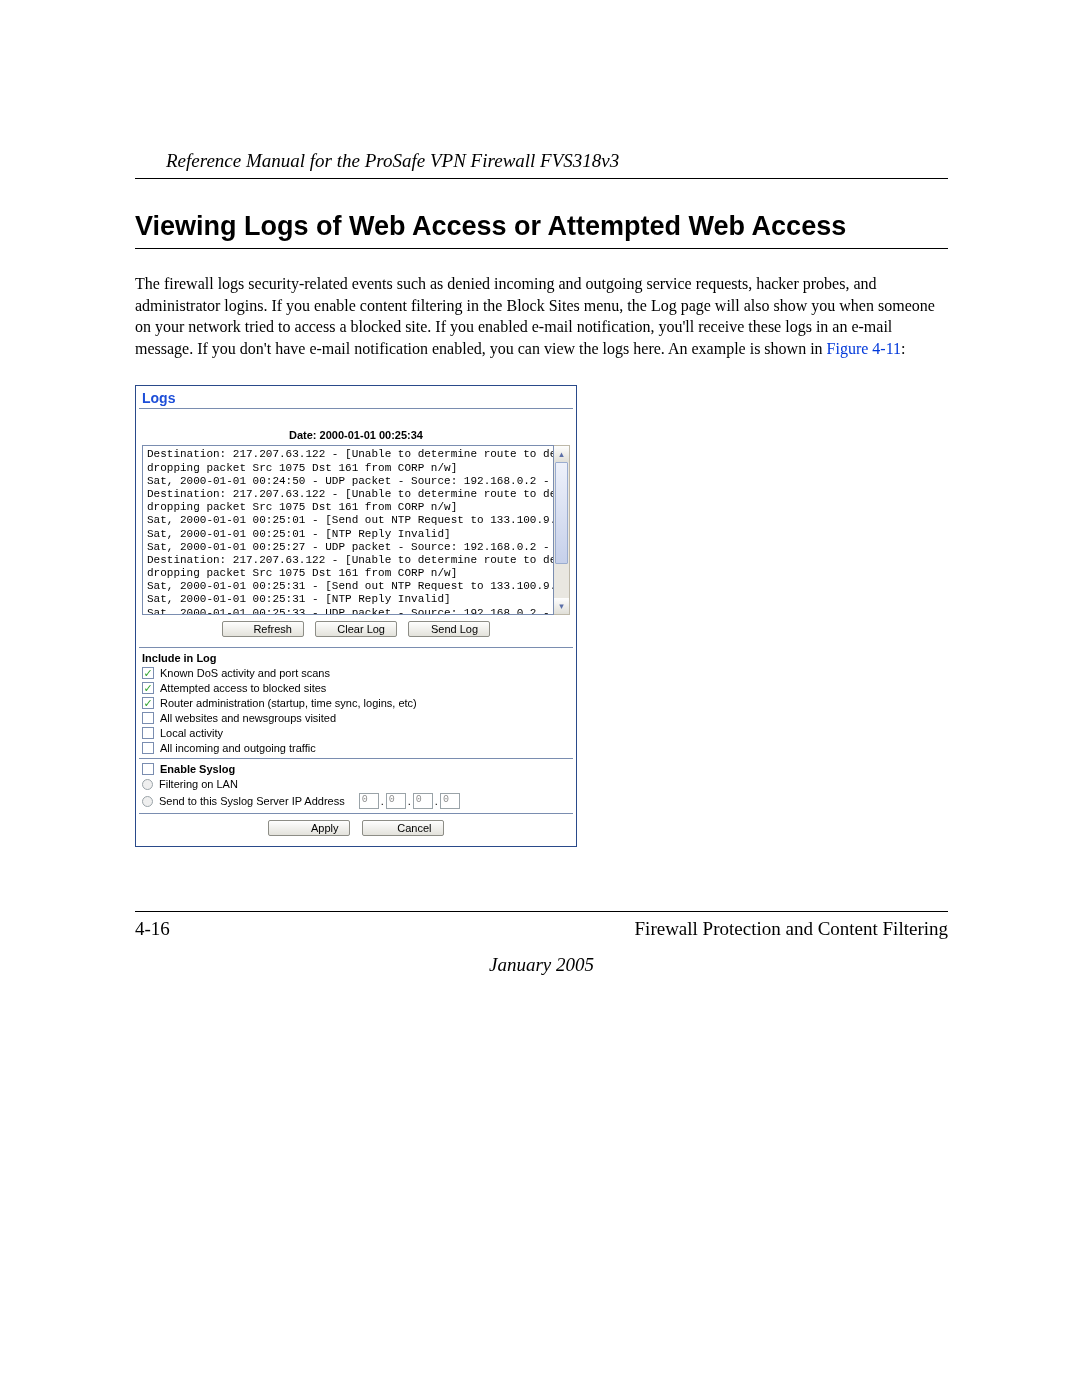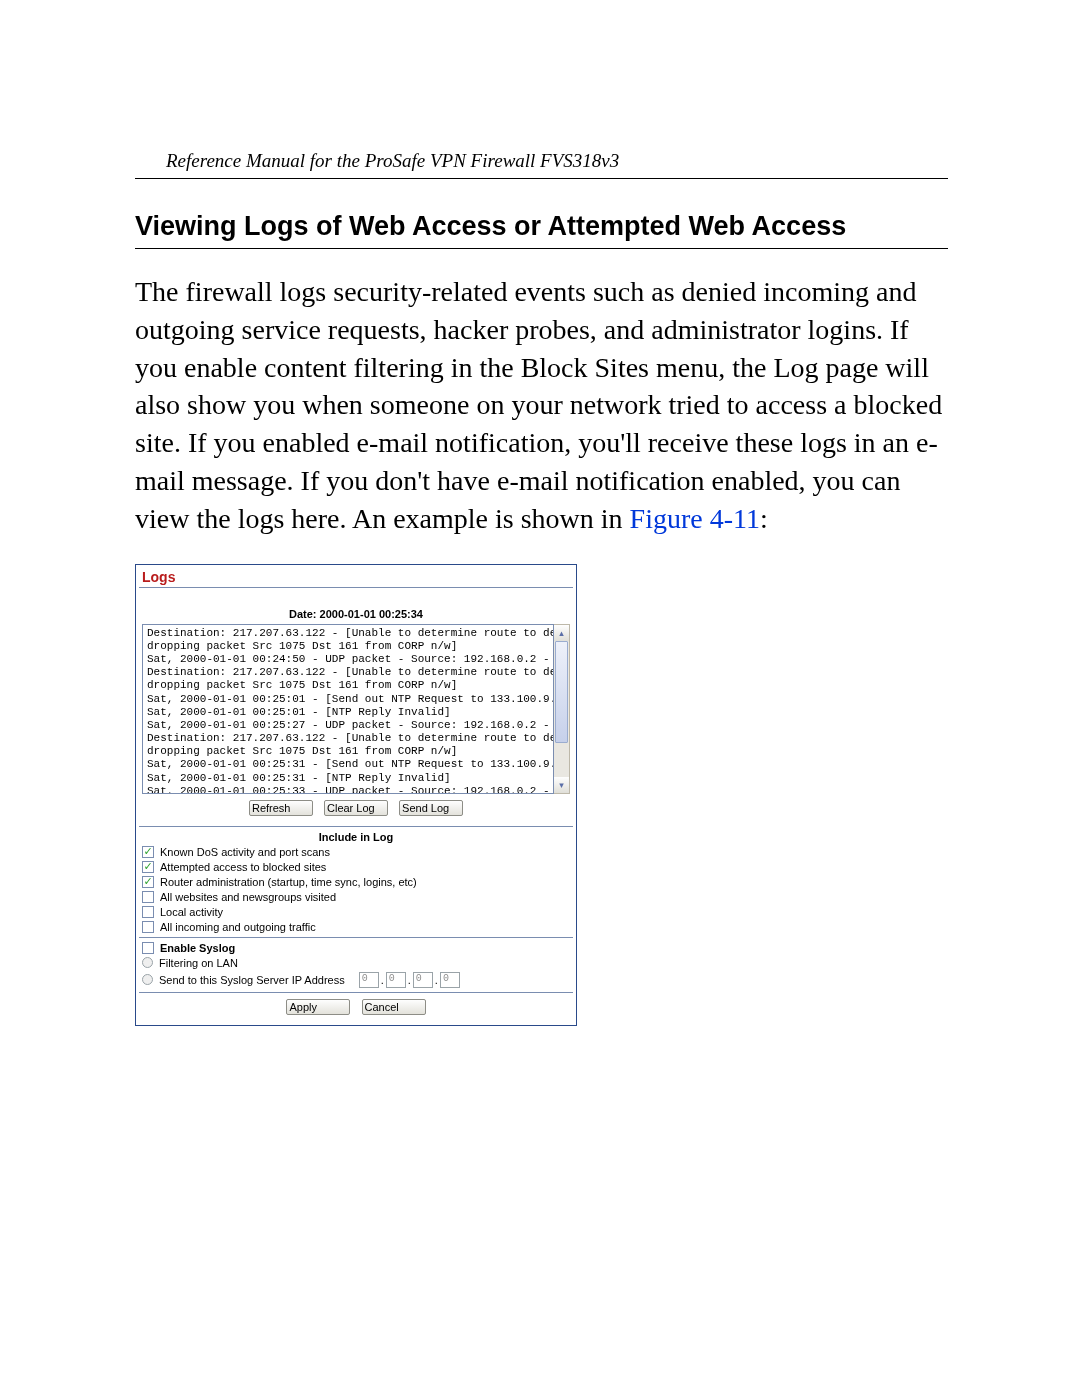--- a/index.html
+++ b/index.html
@@ -22,36 +22,36 @@
   }
   .hr-top { border: none; border-top: 1.5px solid #000; margin: 0; }
   .section-title {
     font-family: Arial, Helvetica, sans-serif;
     font-weight: bold;
     font-size: 27px;
     margin: 32px 0 6px 0;
   }
   .hr-title { border: none; border-top: 1.5px solid #000; margin: 0 0 24px 0; }
   .body-para {
-    font-size: 28px;
+    font-size: 16px;
     line-height: 1.35;
     margin: 12px 0 4px 0;
   }
   .figure-link { color: #0038da; }
   .screenshot {
     width: 440px;
     border: 1px solid #2a4a8a;
     margin: 26px 0 10px 0;
     font-family: Tahoma, Verdana, Arial, sans-serif;
     font-size: 11px;
     color: #000;
     background: #fff;
   }
   .logs-header {
-    color: #b91c1c;
+    color: #1d4ed8;
     font-family: Verdana, Tahoma, Arial, sans-serif;
     font-weight: bold;
     font-size: 14px;
     padding: 4px 6px 2px 6px;
   }
   .logs-header-line { border: none; border-top: 1px solid #7a8db0; margin: 0 3px; }
   .date-line {
     font-weight: bold;
     margin: 20px 6px 4px 6px;
     text-align: center;
@@ -95,34 +95,33 @@
   .scroll-thumb {
     position: absolute; left: 1px; right: 1px; top: 0; height: 100px;
     background: linear-gradient(#eef1fa, #c6d0ea);
     border: 1px solid #9aaccf;
     border-radius: 1px;
   }
   .btn-row { text-align: center; margin: 6px 0 10px 0; }
   .winbtn {
     display: inline-block;
     min-width: 58px;
-    padding: 1px 2px;
+    padding: 1px 11px;
     font-family: Tahoma, Arial, sans-serif;
     font-size: 11px;
     background: linear-gradient(#fefefe, #e3e2db);
     border: 1px solid #8d8d86;
     border-radius: 2px;
     margin: 0 4px;
-    text-align: left;
+    text-align: right;
   }
   .section-sub-line { border: none; border-top: 1px solid #7a8db0; margin: 4px 3px 4px 3px; }
   .include-title {
     font-weight: bold;
     margin: 4px 6px 2px 6px;
-    text-align: center;
   }
   .chk-row {
     display: flex;
     align-items: center;
     margin: 3px 6px;
     gap: 6px;
   }
   .chk {
     width: 12px; height: 12px; border: 1px solid #7a8db0;
     display: flex; align-items: center; justify-content: center;
@@ -274,14 +273,22 @@
 
     <hr class="section-sub-line">
 
     <div class="btn-row">
       <span class="winbtn">Apply</span>
       <span class="winbtn">Cancel</span>
     </div>
   </div>
 
 
+  <div class="footer">
+    <hr class="hr-footer">
+    <div class="footer-row">
+      <span>4-16</span>
+      <span>Firewall Protection and Content Filtering</span>
+    </div>
+    <div class="footer-center">January 2005</div>
+  </div>
 
 </div>
 
 </body></html>

